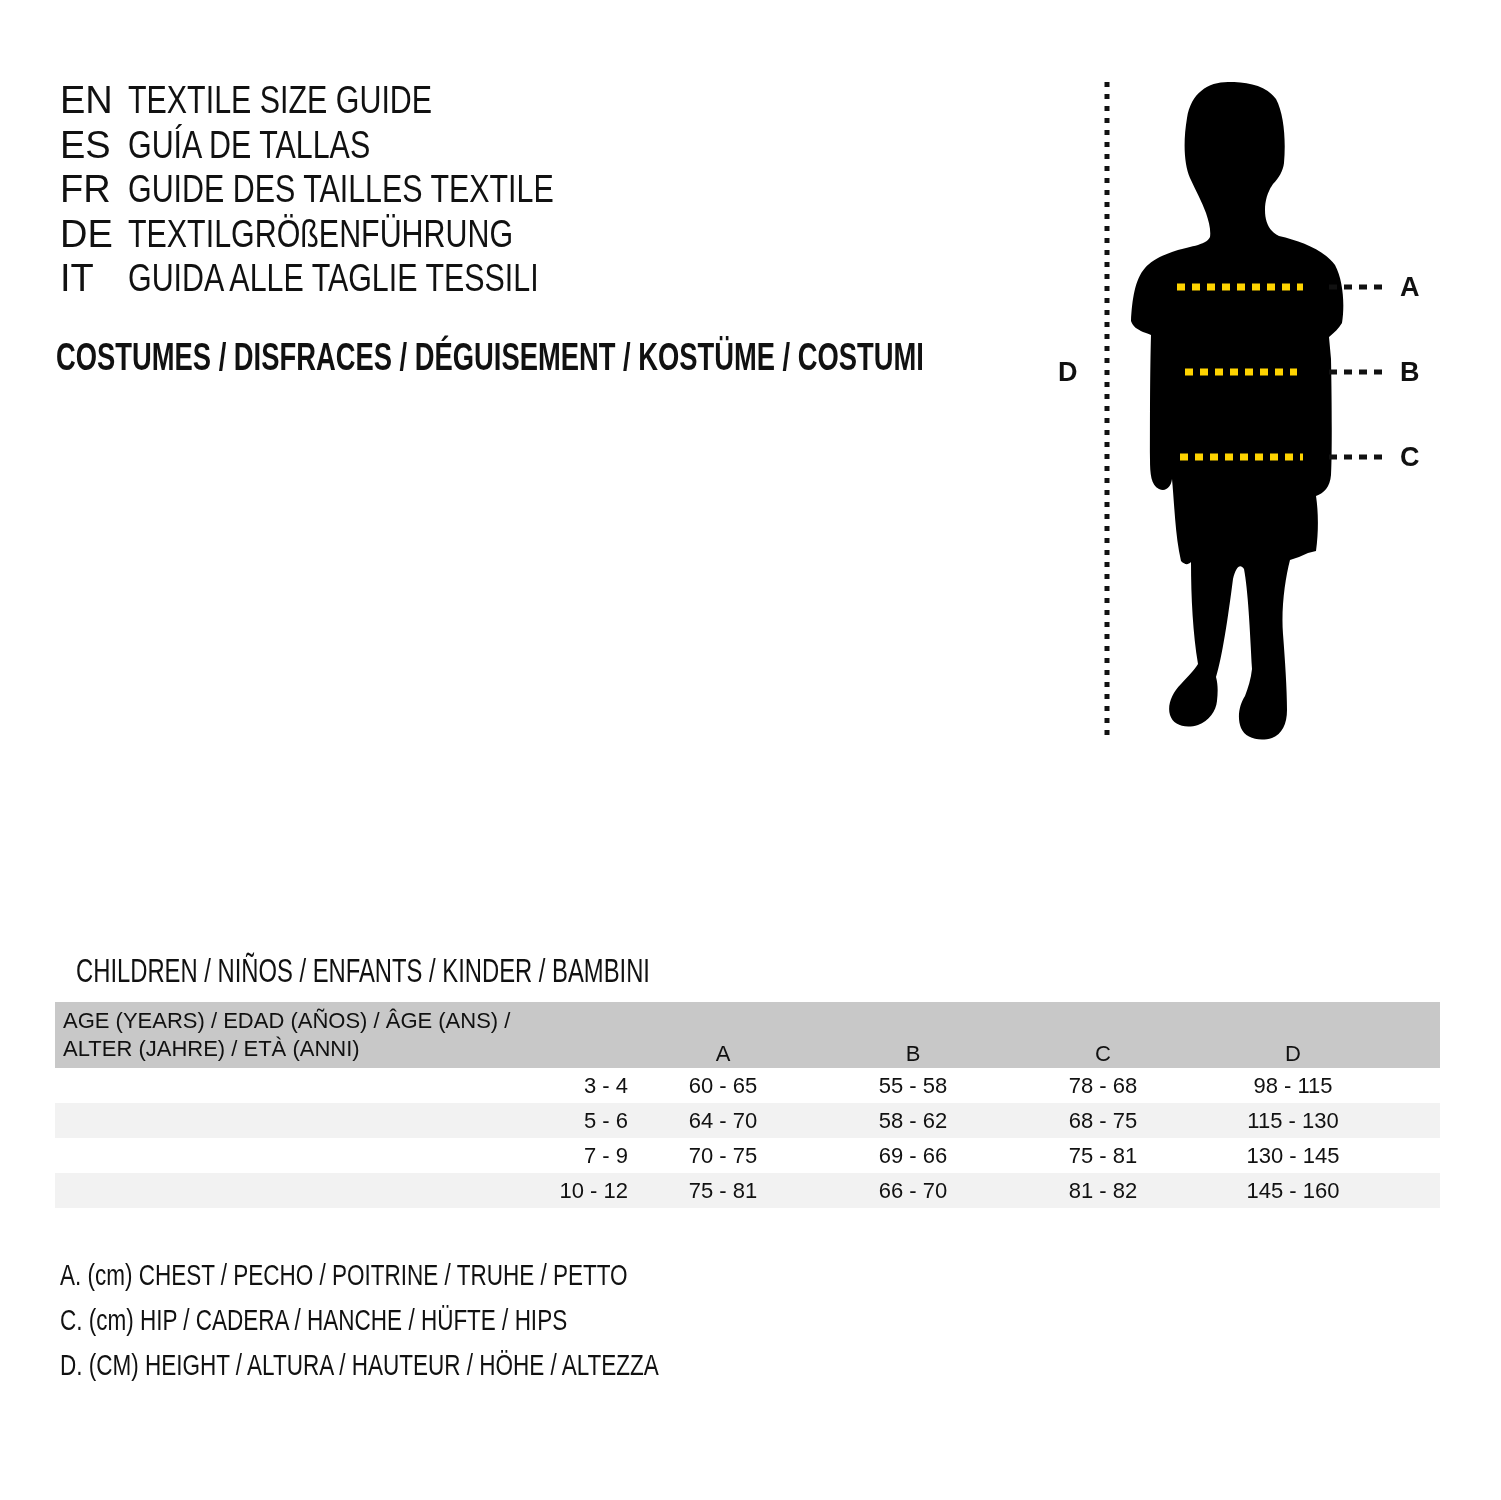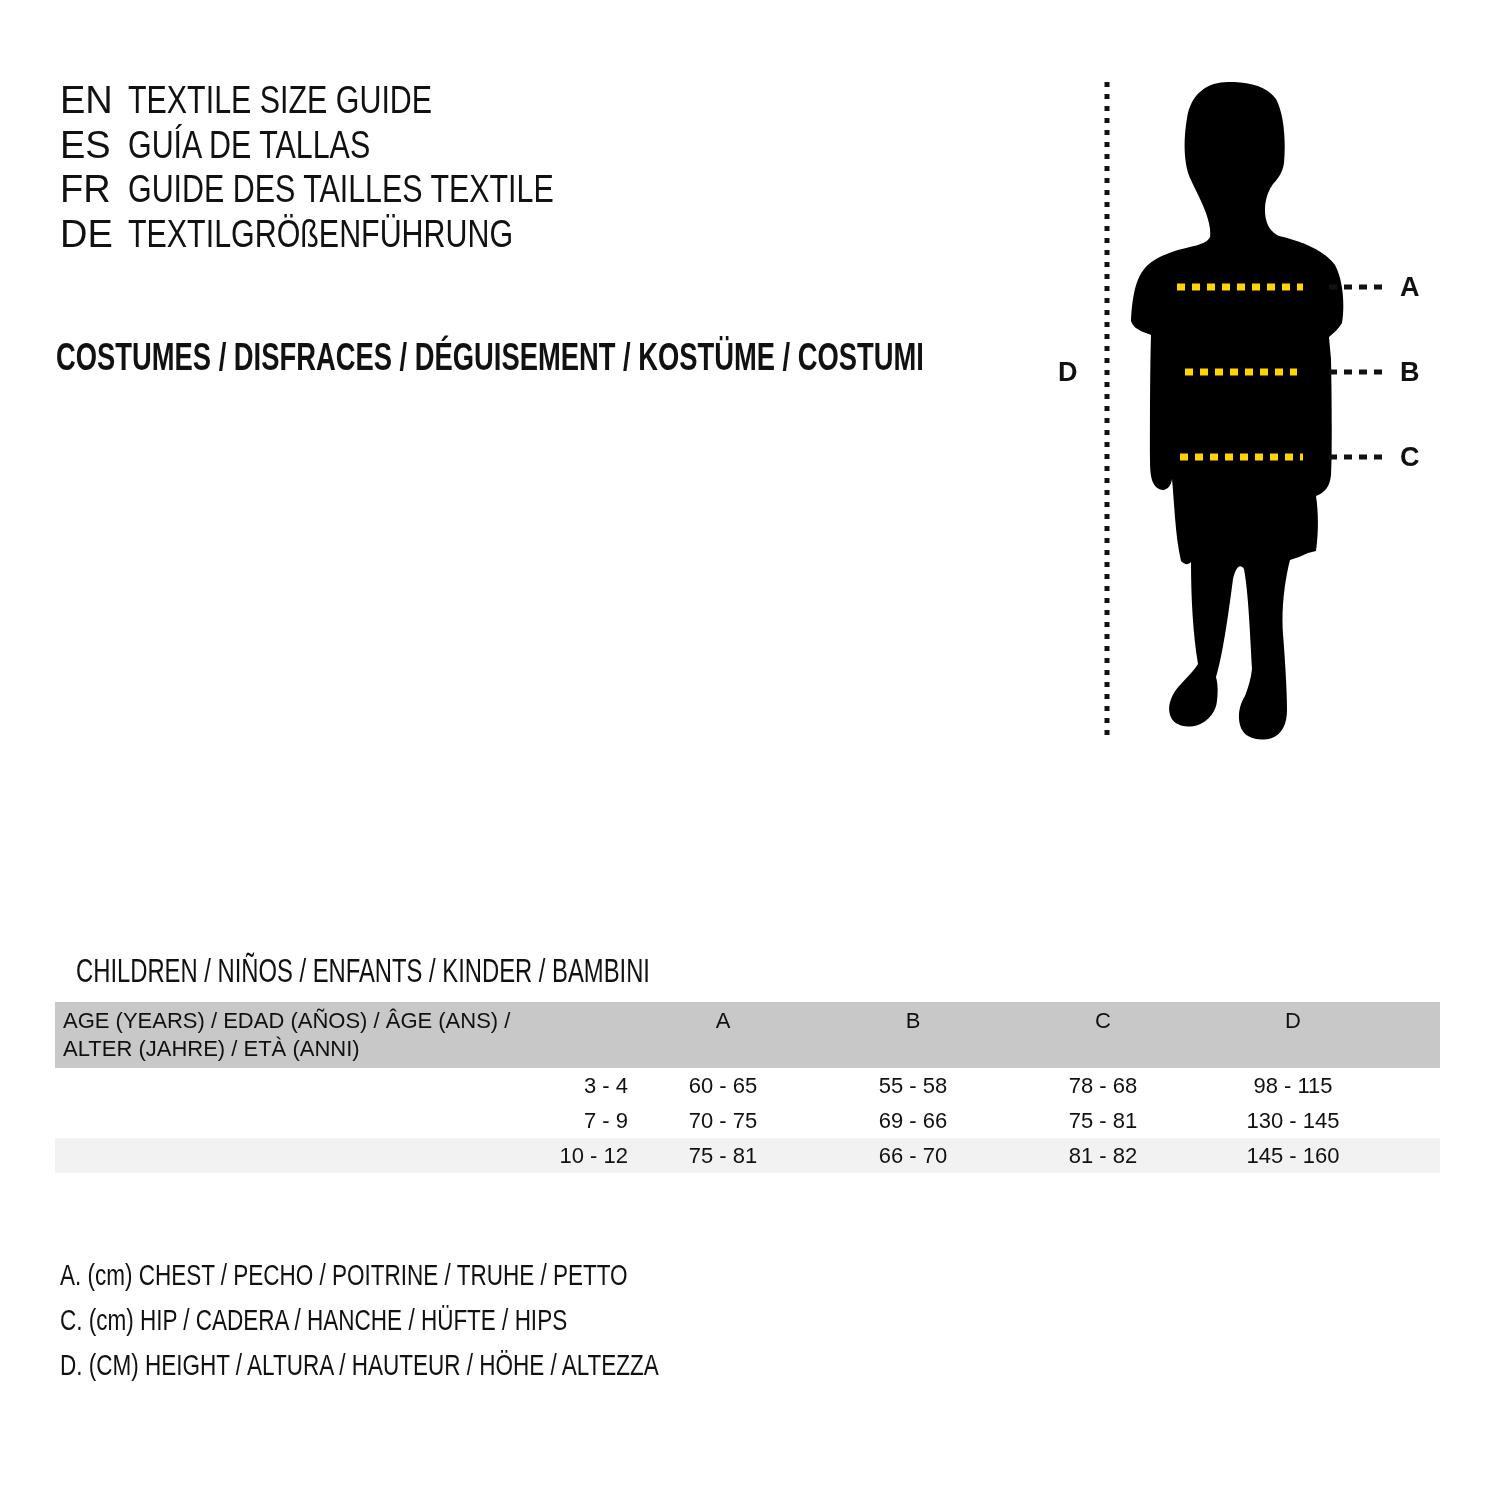--- a/index.html
+++ b/index.html
@@ -23,21 +23,21 @@
   .costumes{position:absolute;top:336px;left:56px;font-size:38px;font-weight:bold;line-height:42px;margin:0;}
 
   
   .figure{position:absolute;top:60px;left:1040px;width:420px;height:700px;margin:0;}
   .figure svg text{font-family:"Liberation Sans","DejaVu Sans",sans-serif;font-weight:bold;font-size:27px;fill:#111;}
 
   
   .children-title{position:absolute;top:936px;left:60px;font-size:34px;font-weight:normal;line-height:36px;margin:16px;}
 
   .size-table{position:absolute;top:1002px;left:55px;width:1385px;font-size:22px;}
-  .thead{background:#C8C8C8;display:flex;min-height:63px;align-items:flex-start;}
+  .thead{background:#C8C8C8;display:flex;min-height:63px;align-items:flex-end;}
   .th-age{flex:0 0 565px;padding:5px 0 5px 8px;line-height:28px;}
   .th-col{flex:0 0 190px;text-align:center;padding-top:5px;line-height:28px;}
   .th-fill{flex:1 1 auto;}
   .trow{display:flex;height:35px;line-height:35px;}
   .trow.alt{background:#F2F2F2;}
   .td-age{flex:0 0 565px;padding-left:8px;text-align:right;}
   .td-val{flex:0 0 190px;text-align:center;}
   .td-fill{flex:1 1 auto;}
 
   
@@ -58,20 +58,24 @@
       <span class="lang-code">ES</span>
       <span class="lang-label sx80">GUÍA DE TALLAS</span>
     </div>
     <div class="lang-row">
       <span class="lang-code">FR</span>
       <span class="lang-label sx80">GUIDE DES TAILLES TEXTILE</span>
     </div>
     <div class="lang-row">
       <span class="lang-code">DE</span>
       <span class="lang-label sx80">TEXTILGRÖßENFÜHRUNG</span>
+    </div>
+    <div class="lang-row">
+      <span class="lang-code">IT</span>
+      <span class="lang-label sx80">GUIDA ALLE TAGLIE TESSILI</span>
     </div>
   </section>
 
   <h1 class="costumes"><span class="sx72">COSTUMES / DISFRACES / DÉGUISEMENT / KOSTÜME / COSTUMI</span></h1>
 
   <figure class="figure">
     <svg viewBox="0 0 420 700" width="420" height="700">
 
       <line x1="67" y1="22" x2="67" y2="682" stroke="#111" stroke-width="5" stroke-dasharray="5 7"></line>
       <text x="18" y="312" dominant-baseline="central">D</text>
@@ -154,20 +158,28 @@
     </div>
 
     <div class="trow">
       <div class="td-age">3 - 4</div>
       <div class="td-val">60 - 65</div>
       <div class="td-val">55 - 58</div>
       <div class="td-val">78 - 68</div>
       <div class="td-val">98 - 115</div>
       <div class="td-fill"></div>
     </div>
+    <div class="trow alt">
+      <div class="td-age">5 - 6</div>
+      <div class="td-val">64 - 70</div>
+      <div class="td-val">58 - 62</div>
+      <div class="td-val">68 - 75</div>
+      <div class="td-val">115 - 130</div>
+      <div class="td-fill"></div>
+    </div>
     <div class="trow">
       <div class="td-age">7 - 9</div>
       <div class="td-val">70 - 75</div>
       <div class="td-val">69 - 66</div>
       <div class="td-val">75 - 81</div>
       <div class="td-val">130 - 145</div>
       <div class="td-fill"></div>
     </div>
     <div class="trow alt">
       <div class="td-age">10 - 12</div>

